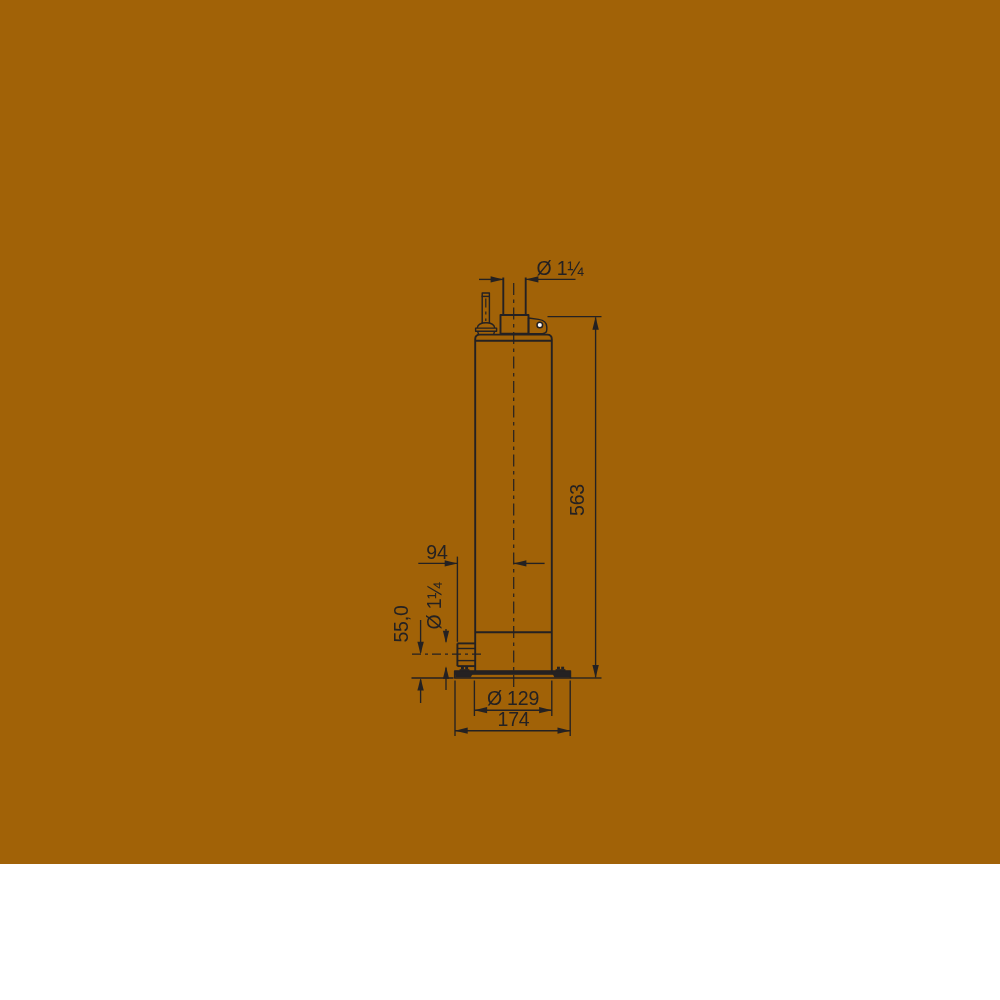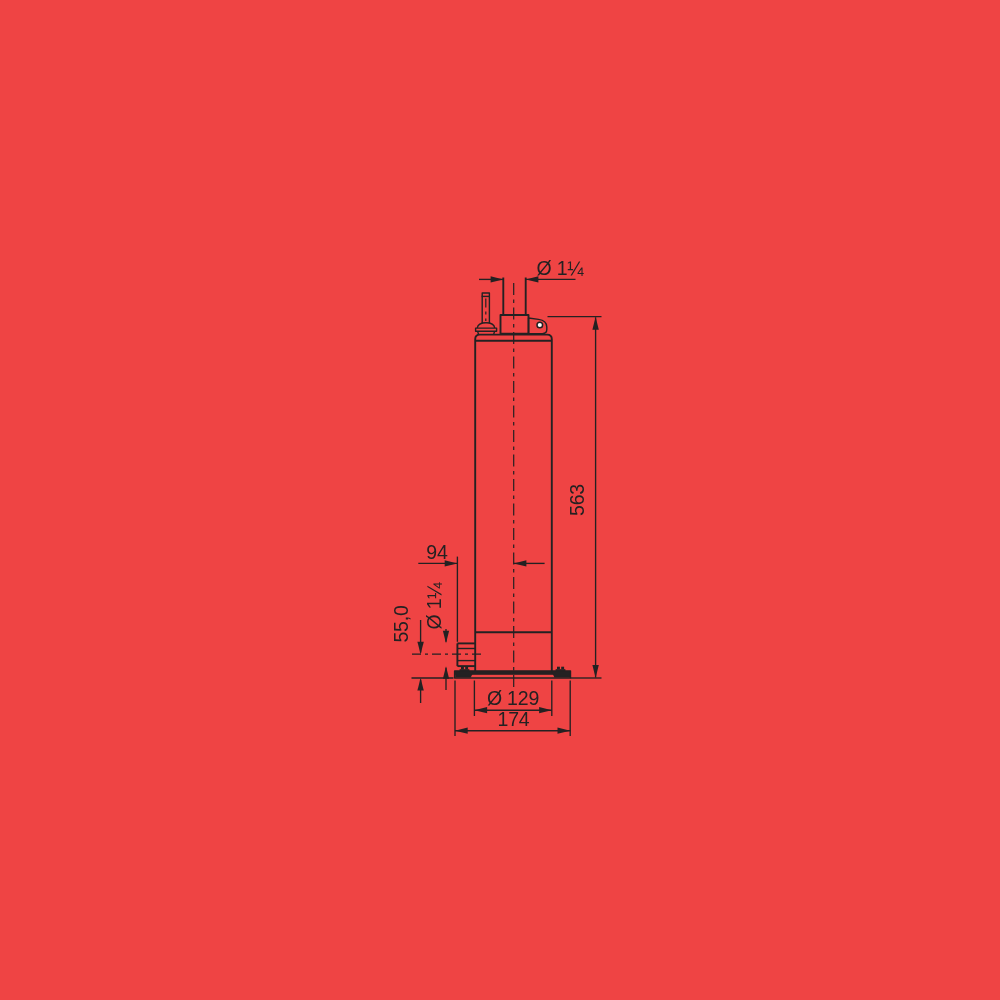--- a/index.html
+++ b/index.html
@@ -1,16 +1,16 @@
 <!DOCTYPE html>
 <html><head>
 <meta charset="utf-8">
 <style>
   html,body{margin:0;padding:0;background:#ffffff;}
-  .stage{position:relative;width:1000px;height:1000px;background:#ef4444;overflow:hidden;}
+  .stage{position:relative;width:1000px;height:864px;background:#a16207;overflow:hidden;}
   svg{display:block;}
   
   .ol{stroke:#242122;stroke-width:1.9;fill:none;stroke-linejoin:round;stroke-linecap:butt;}
   
   .tn{stroke:#242122;stroke-width:1.4;fill:none;stroke-linejoin:round;}
   
   .dl{stroke:#242122;stroke-width:1.35;fill:none;}
   
   .cl{stroke:#242122;stroke-width:1.2;fill:none;stroke-dasharray:12 4.5 3.5 4.5;}
   .cls{stroke:#242122;stroke-width:1.2;fill:none;stroke-dasharray:9 4 3 4;}

